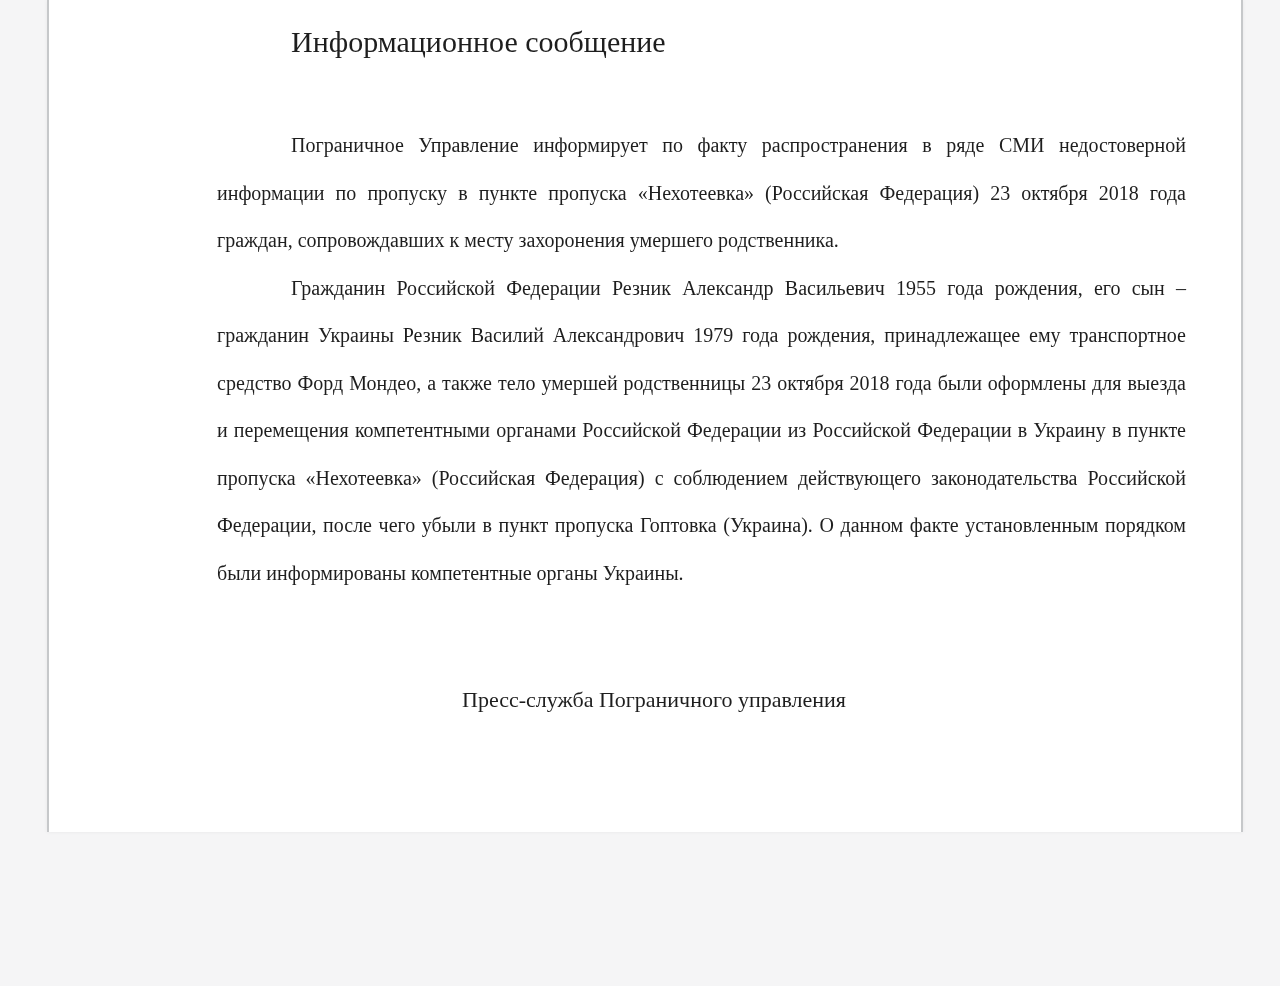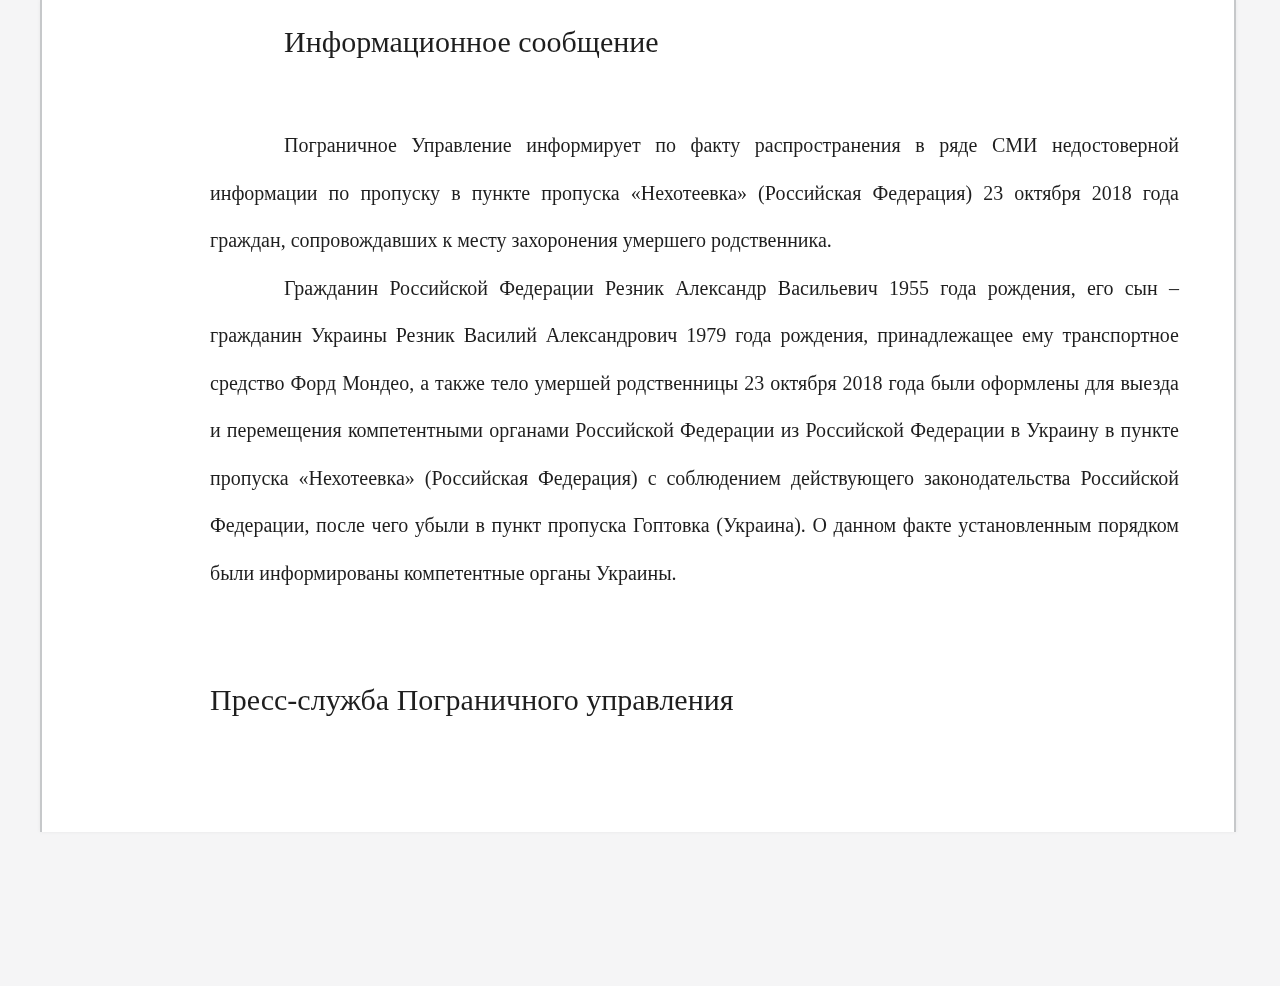--- a/index.html
+++ b/index.html
@@ -14,21 +14,21 @@
     background:var(--bg);
     overflow:hidden;
     font-family:"Liberation Serif","DejaVu Serif",serif;
   }
   .viewport{
     position:relative;
     width:1280px;height:986px;
   }
   .paper{
     position:absolute;
-    left:40px;top:0;
+    left:47px;top:0;
     width:1196px;height:832px;
     box-sizing:border-box;
     background:var(--paper);
     border-left:2px solid var(--edge);
     border-right:2px solid var(--edge);
     box-shadow:0 0 4px rgba(0,0,0,0.06);
     padding:18px 55px 0 168px;
   }
   .doc-title{
     margin:0;
@@ -45,24 +45,24 @@
     color:var(--ink);
     line-height:47.5px;
     text-indent:74px;
     text-align:justify;
   }
   .para-first{
     margin-top:56px;
   }
   .doc-signature{
     margin:79px 95px 0 0;
-    font-size:30px;
+    font-size:22px;
     color:var(--ink);
     line-height:48px;
-    text-align:left;
+    text-align:center;
     white-space:nowrap;
   }
 </style>
 </head>
 <body>
 
 <div class="viewport">
   <div class="paper">
     <h1 class="doc-title">Информационное сообщение</h1>
     <p class="doc-para para-first">Пограничное Управление информирует по факту распространения в ряде СМИ недостоверной информации по пропуску в пункте пропуска «Нехотеевка» (Российская Федерация) 23 октября 2018 года граждан, сопровождавших к месту захоронения умершего родственника.</p>

